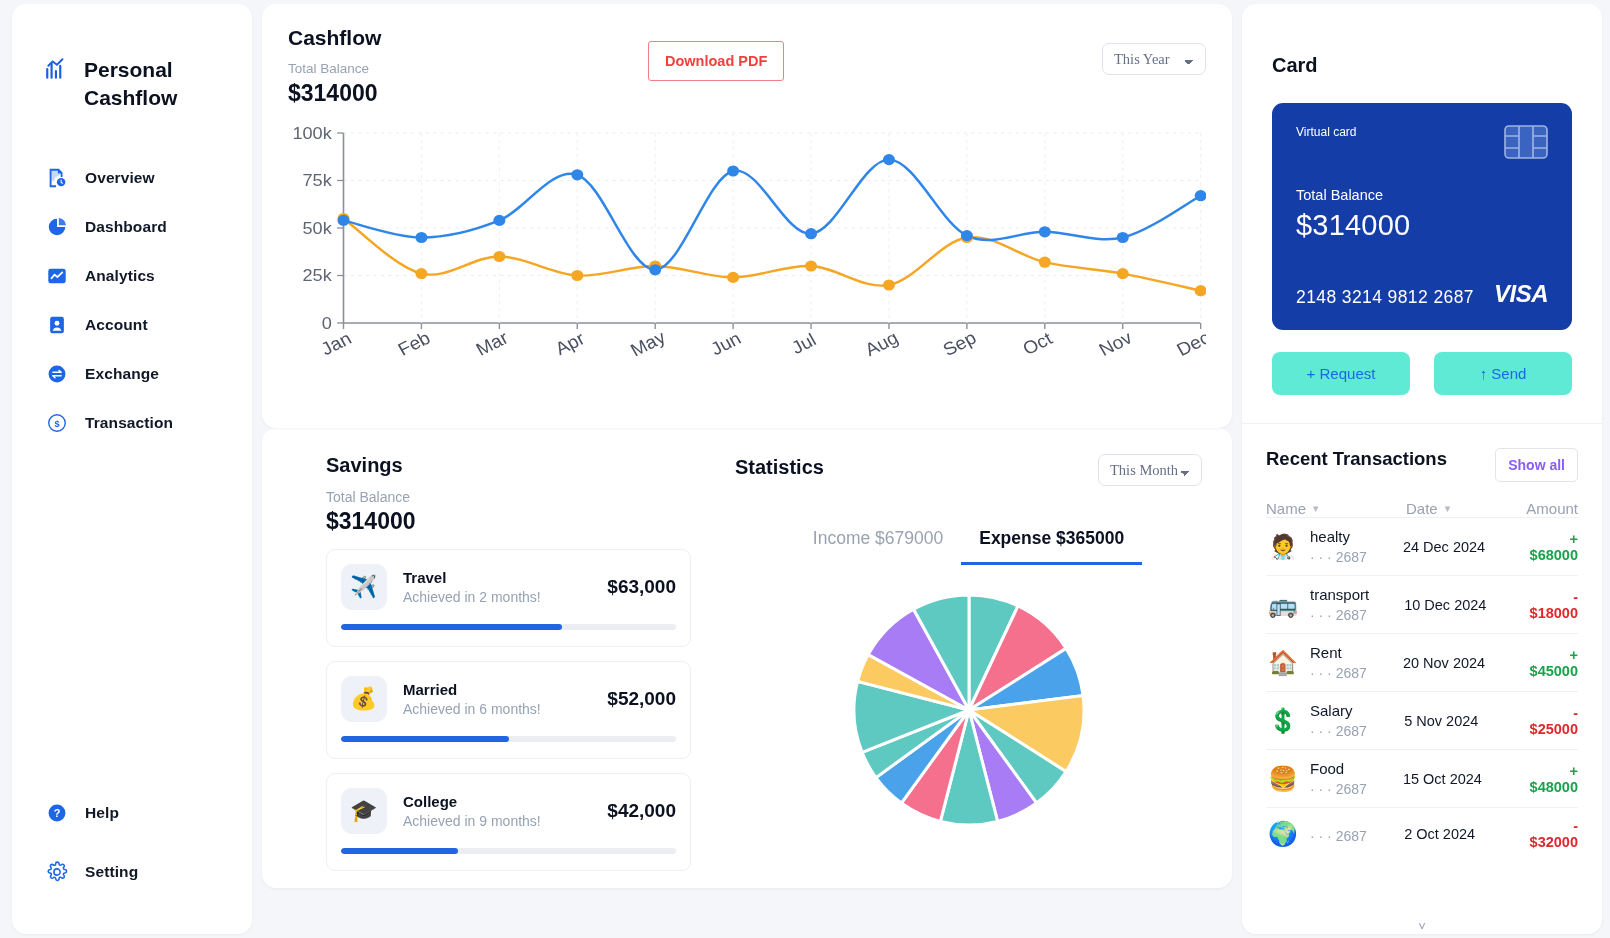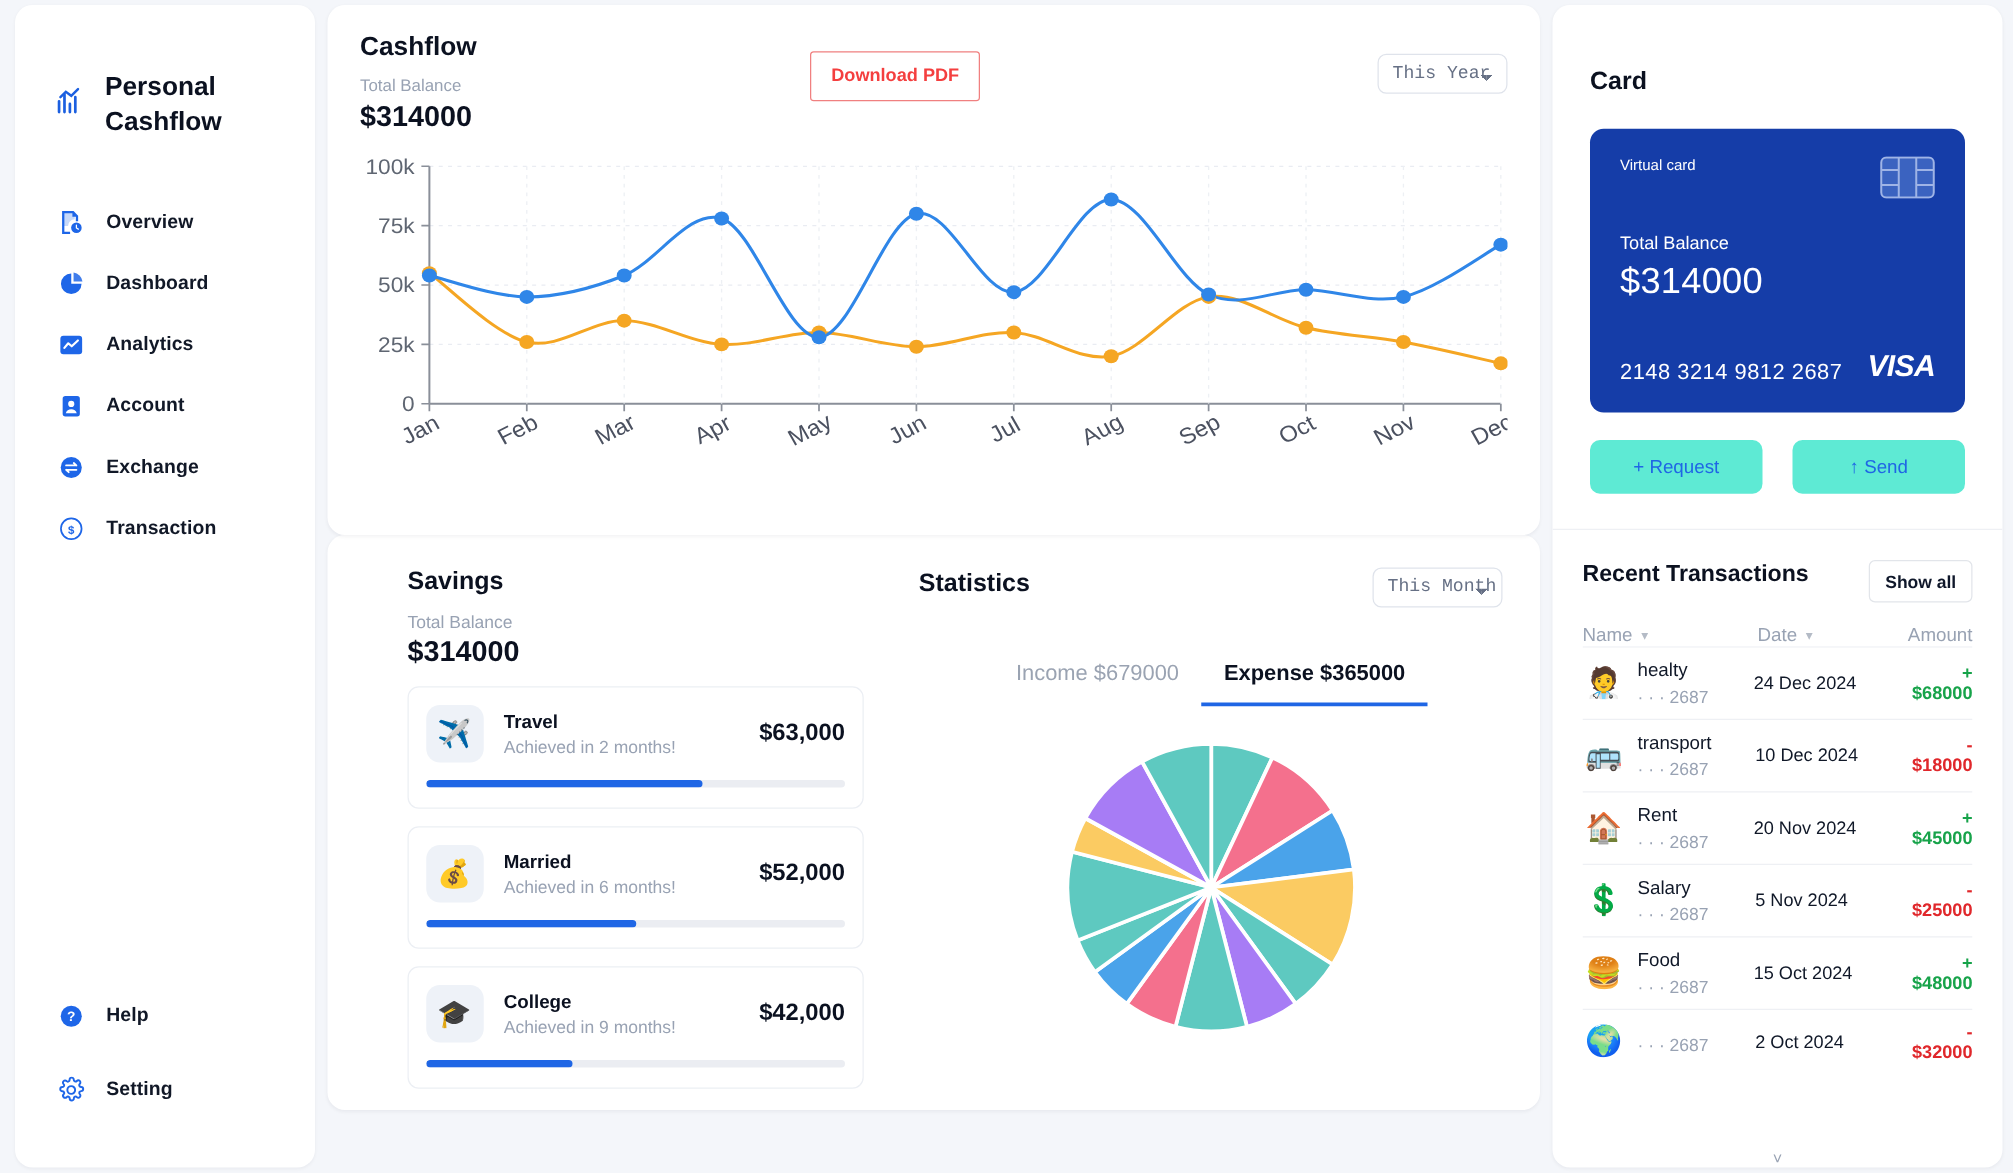--- a/index.html
+++ b/index.html
@@ -12,21 +12,21 @@
   .app { display: flex; width: 1610px; height: 938px; padding: 4px 8px 4px 12px; gap: 10px; }
 
   
   .sidebar {
     width: 240px; flex: 0 0 240px;
     background: #fff; border-radius: 14px;
     display: flex; flex-direction: column;
     padding: 40px 0 28px 0;
     box-shadow: 0 1px 3px rgba(16,24,40,.05);
   }
-  .brand { display: flex; align-items: center; gap: 14px; padding: 12px 0 0 32px; margin-bottom: 44px; }
+  .brand { display: flex; gap: 14px; padding: 12px 0 0 32px; margin-bottom: 44px; }
   .brand-logo { width: 26px; flex: 0 0 26px; color: #1b5fe0; }
   .brand-name { font-size: 21px; font-weight: 700; color: #0b1120; line-height: 1.32; max-width: 110px; }
   .nav { display: flex; flex-direction: column; gap: 4px; }
   .nav-item {
     display: flex; align-items: center; gap: 17px;
     padding: 11px 0 11px 33px; cursor: pointer;
   }
   .nav-ico { width: 23px; height: 23px; flex: 0 0 23px; display: flex; align-items: center; justify-content: center; color: #1e66e8; }
   .nav-label { font-size: 15.5px; font-weight: 700; color: #111827; letter-spacing: .1px; }
   .nav-spacer { flex: 1 1 auto; }
@@ -46,21 +46,21 @@
   .pdf-btn {
     border: 1.6px solid #f08080; color: #f43f3f; background: #fff;
     font-size: 14.5px; font-weight: 700; border-radius: 3px;
     padding: 11px 16px; cursor: pointer; margin-top: 15px;
     font-family: "Liberation Sans", sans-serif;
   }
   .sel {
     margin-left: auto; margin-top: 17px;
     border: 1px solid #dfe3eb; background: #fff; border-radius: 7px;
     color: #667085; font-size: 14.5px; padding: 7px 0 7px 11px;
-    font-family: Liberation Mono, monospace; cursor: pointer;
+    font-family: Liberation Serif, serif; cursor: pointer;
     appearance: none; min-width: 104px;
     background-image: linear-gradient(45deg, transparent 50%, #667085 50%), linear-gradient(135deg, #667085 50%, transparent 50%);
     background-position: calc(100% - 16px) 16px, calc(100% - 11px) 16px;
     background-size: 5px 5px, 5px 5px; background-repeat: no-repeat;
   }
   .chart-wrap { position: relative; margin-top: 16px; height: 260px; }
 
   
   .lower { display: flex; height: 460px; }
   .savings { width: 455px; flex: 0 0 455px; padding: 26px 26px 0 64px; }
@@ -117,21 +117,21 @@
     flex: 1 1 0; background: #5eead4; color: #1f66e5; border: none; border-radius: 8px;
     padding: 13px 0; font-size: 15px; cursor: pointer;
     font-family: "Liberation Sans", sans-serif;
   }
 
   .tx { padding: 24px 24px 0 24px; flex: 1 1 auto; display: flex; flex-direction: column; min-height: 0; }
   .tx-head { display: flex; }
   .tx-title { font-size: 18.5px; font-weight: 700; color: #0b1120; }
   .showall {
     margin-left: auto; border: 1px solid #e2e5ea; background: #fff; border-radius: 5px;
-    font-size: 14px; font-weight: 700; color: #0f172a; padding: 8px 12px; cursor: pointer;
+    font-size: 14px; font-weight: 700; color: #8b5cf6; padding: 8px 12px; cursor: pointer;
     font-family: "Liberation Sans", sans-serif;
   }
   .tx-cols { display: flex; align-items: center; margin-top: 18px; font-size: 15px; color: #98a2b3; }
   .col-name { width: 140px; display: flex; align-items: center; gap: 7px; }
   .col-date { width: 120px; display: flex; align-items: center; gap: 7px; }
   .col-amt { flex: 1 1 auto; text-align: right; }
   .chev { font-size: 11px; color: #b4bbc6; }
   .tx-list { overflow: hidden; flex: 1 1 auto; }
   .tx-row { display: flex; align-items: center; border-top: 1px solid #eef0f4; padding: 10px 0; }
   .tx-av { width: 34px; flex: 0 0 34px; font-size: 24px; line-height: 1; text-align: center; }

